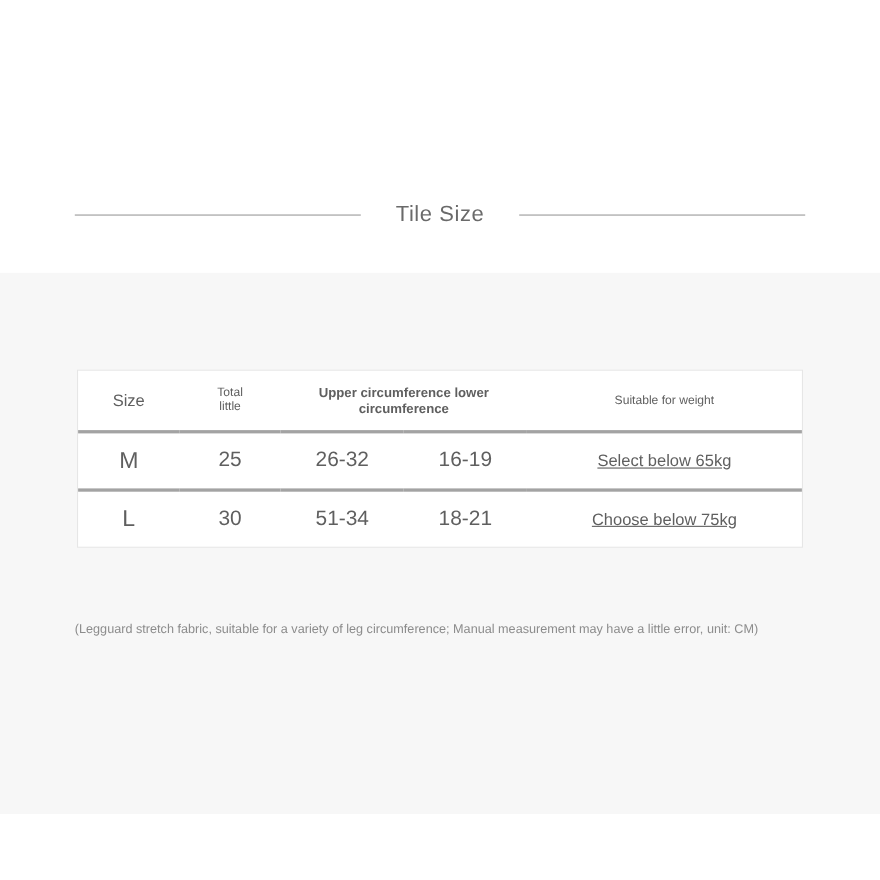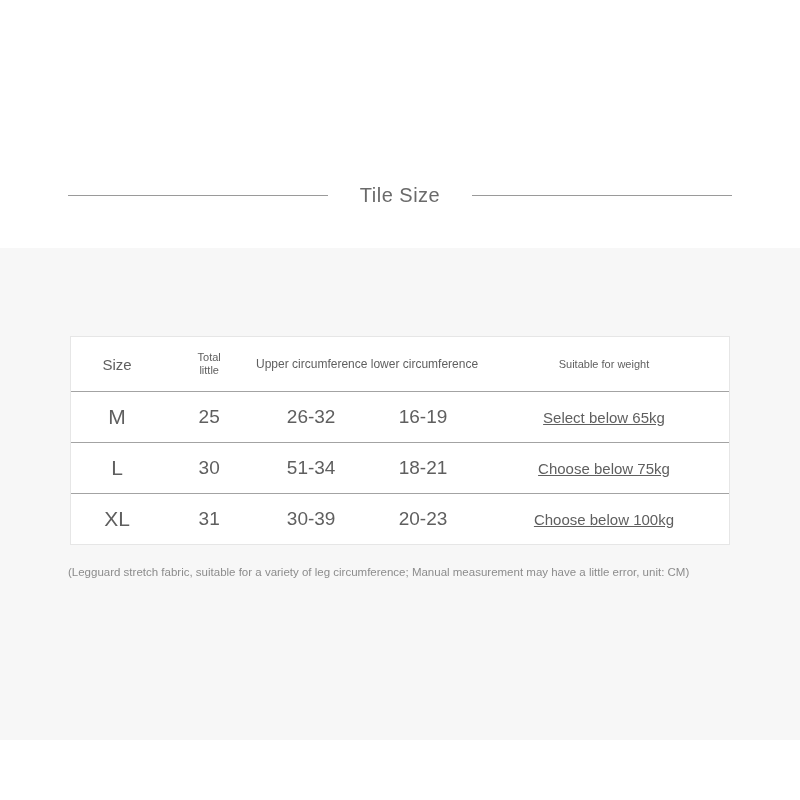--- a/index.html
+++ b/index.html
@@ -67,39 +67,39 @@
     border: 1px solid #e6e6e6;
     box-sizing: border-box;
   }
   table.size-table {
     width: 100%;
     border-collapse: collapse;
     table-layout: fixed;
   }
   table.size-table th,
   table.size-table td {
-    border-bottom: 1px solid #a3a3a3;
+    border-bottom: 3px solid #a3a3a3;
     text-align: center;
     color: #5f5f5f;
     font-weight: normal;
     padding: 0;
   }
   table.size-table tr:last-child td {
     border-bottom: none;
   }
 
   thead th {
     height: 54px;
     font-size: 12px;
     color: #767676;
     vertical-align: middle;
   }
   thead th.h-size   { font-size: 15px; }
   thead th.h-total  { font-size: 11px; line-height: 13px; }
-  thead th.h-circ   { font-size: 12px; }
+  thead th.h-circ   { font-size: 12px; font-weight: bold; }
   thead th.h-weight { font-size: 11px; }
 
   tbody td {
     height: 50px;
     font-size: 19px;
     vertical-align: middle;
   }
   tbody td.c-size   { font-size: 21px; }
   tbody td.c-weight { font-size: 15px; text-decoration: underline; }
 
@@ -167,27 +167,20 @@
             <td>16-19</td>
             <td class="c-weight">Select below 65kg</td>
           </tr>
           <tr>
             <td class="c-size">L</td>
             <td>30</td>
             <td>51-34</td>
             <td>18-21</td>
             <td class="c-weight">Choose below 75kg</td>
           </tr>
-          <tr>
-            <td class="c-size">XL</td>
-            <td>31</td>
-            <td>30-39</td>
-            <td>20-23</td>
-            <td class="c-weight">Choose below 100kg</td>
-          </tr>
         </tbody>
       </table>
     </div>
 
     <div class="note">(Legguard stretch fabric, suitable for a variety of leg circumference; Manual measurement may have a little error, unit: CM)</div>
 
   </div>
 </div>
 
 </body></html>

